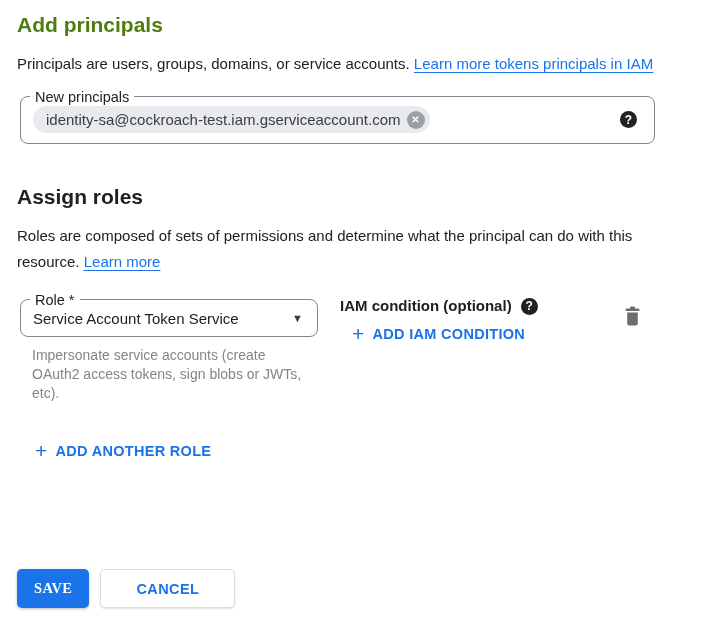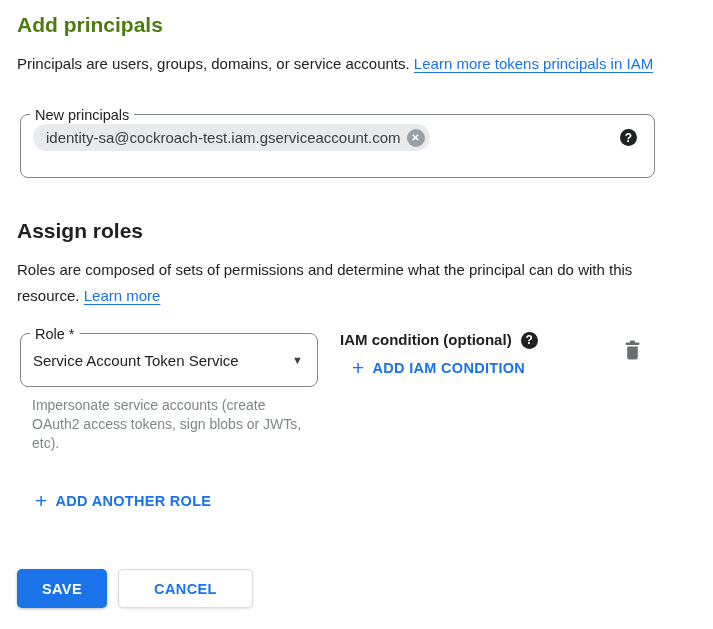--- a/index.html
+++ b/index.html
@@ -30,22 +30,22 @@
     border-radius: 8px;
     background: #fff;
   }
   .outlined-field .float-label {
     position: absolute; top: -10px; left: 9px;
     background: #fff; padding: 0 5px;
     font-size: 14.5px; font-weight: 500; color: #202124;
     line-height: 20px; white-space: nowrap;
   }
   .principals-field {
-    margin: 37px 0 0 3px;
-    width: 635px; height: 64px;
+    margin: 19px 0 0 3px;
+    width: 635px; height: 48px;
     cursor: text;
   }
   .chip {
     position: absolute; top: 9px; left: 12px;
     display: inline-flex; align-items: center;
     height: 27px; padding: 0 5px 0 13px;
     background: #e8eaed; border-radius: 14px;
     font-size: 15px; color: #3c4043; white-space: nowrap;
   }
   .chip-x {
@@ -66,21 +66,21 @@
     margin-top: 40px;
     font-size: 21px; font-weight: 700; line-height: 26px; color: #202124;
   }
   
   .role-row {
     margin: 24px 0 0 3px; width: 635px;
     display: flex; align-items: flex-start;
   }
   .role-col { width: 298px; flex: 0 0 298px; }
   .role-select {
-    position: relative; width: 298px; height: 54px;
+    position: relative; width: 298px; height: 38px;
     display: flex; align-items: center;
     padding: 0 14px 0 12px; cursor: pointer;
   }
   .role-select .value {
     font-size: 15px; color: #202124; flex: 1 1 auto;
     white-space: nowrap; overflow: hidden;
   }
   .dd-arrow { font-size: 11px; color: #3c4043; margin-left: 8px; }
   .helper {
     margin: 9px 0 0 12px; width: 272px;
@@ -108,22 +108,23 @@
   .add-role-btn { margin: 38px 0 0 18px; }
   
   .footer { position: absolute; left: 17px; top: 569px; display: flex; }
   .btn {
     height: 39px; border-radius: 5px; cursor: pointer;
     font-family: "Liberation Sans", sans-serif;
     font-size: 14.5px; font-weight: 700; letter-spacing: 0.4px;
   }
   .btn-primary {
     background: #1a73e8; color: #ffffff; border: none;
-    padding: 0 25px;
+    padding: 0 17px;
     box-shadow: 0 1px 3px rgba(60,64,67,0.35);
+    font-family: Liberation Serif, serif;
   }
   .btn-secondary {
     margin-left: 11px; background: #ffffff; color: #1a73e8;
     border: 1px solid #dadce0; padding: 0 35px;
     box-shadow: 0 1px 2px rgba(60,64,67,0.15);
   }
 </style>
 </head>
 <body>
 

